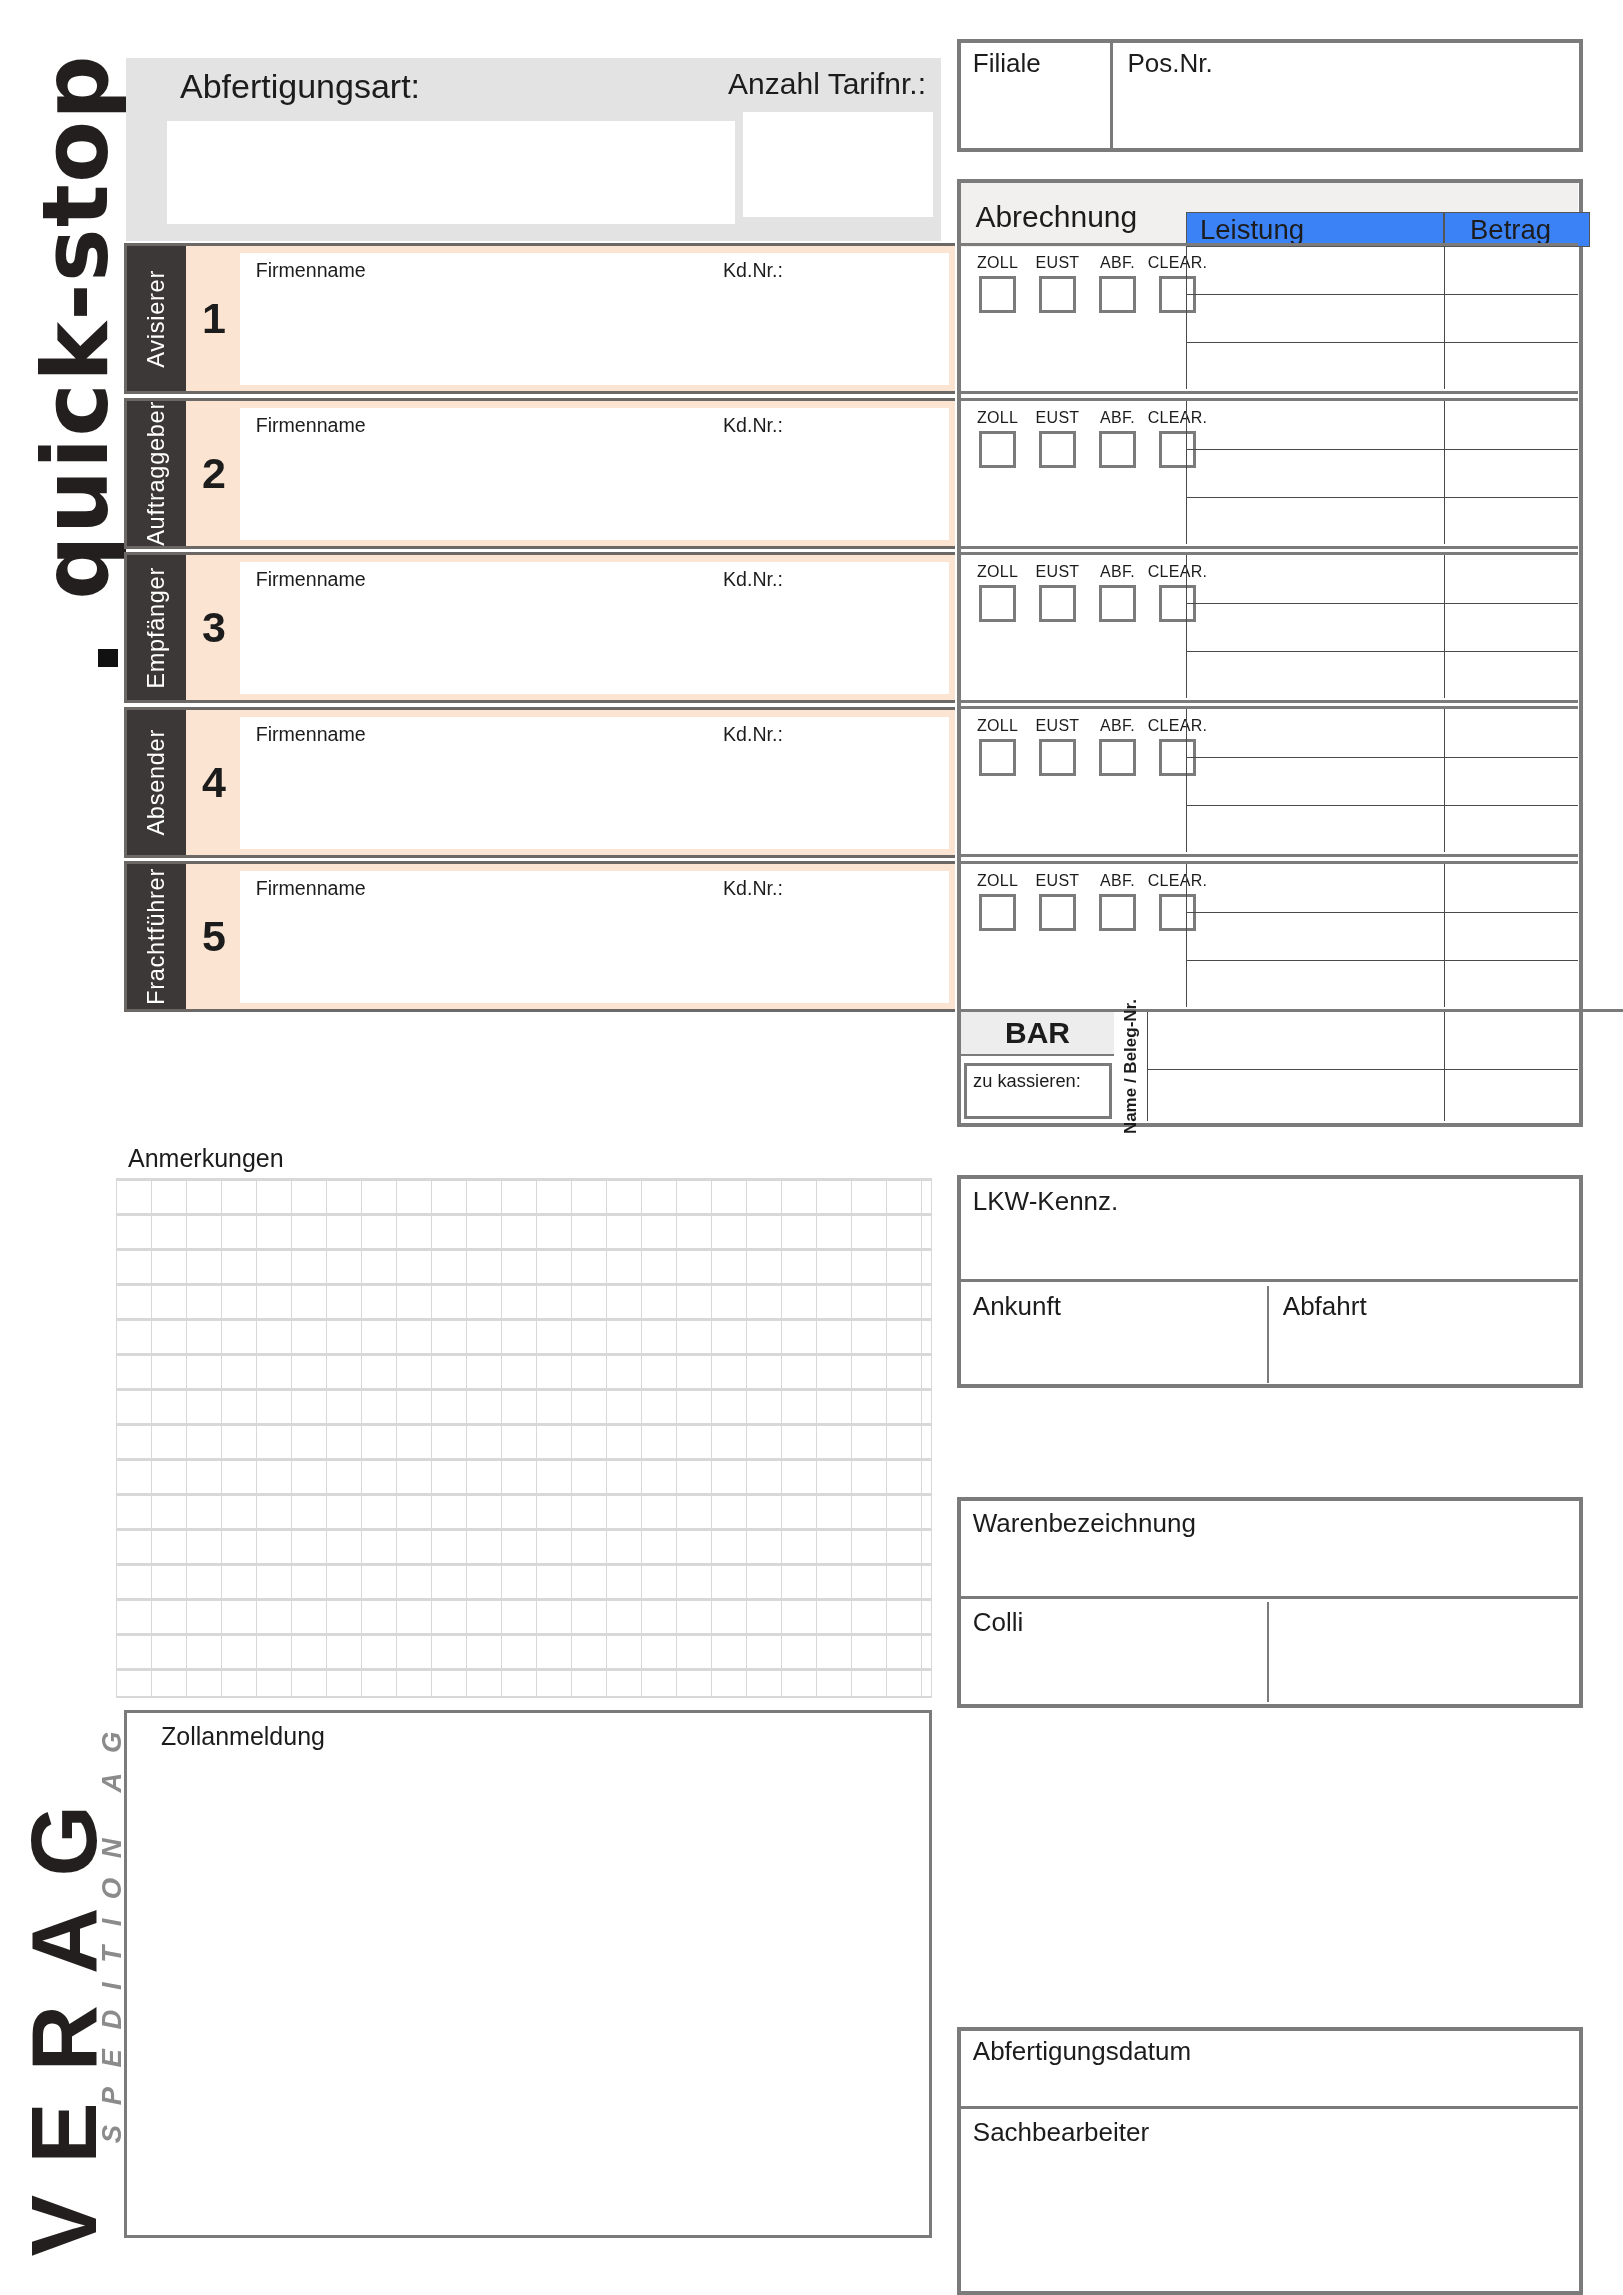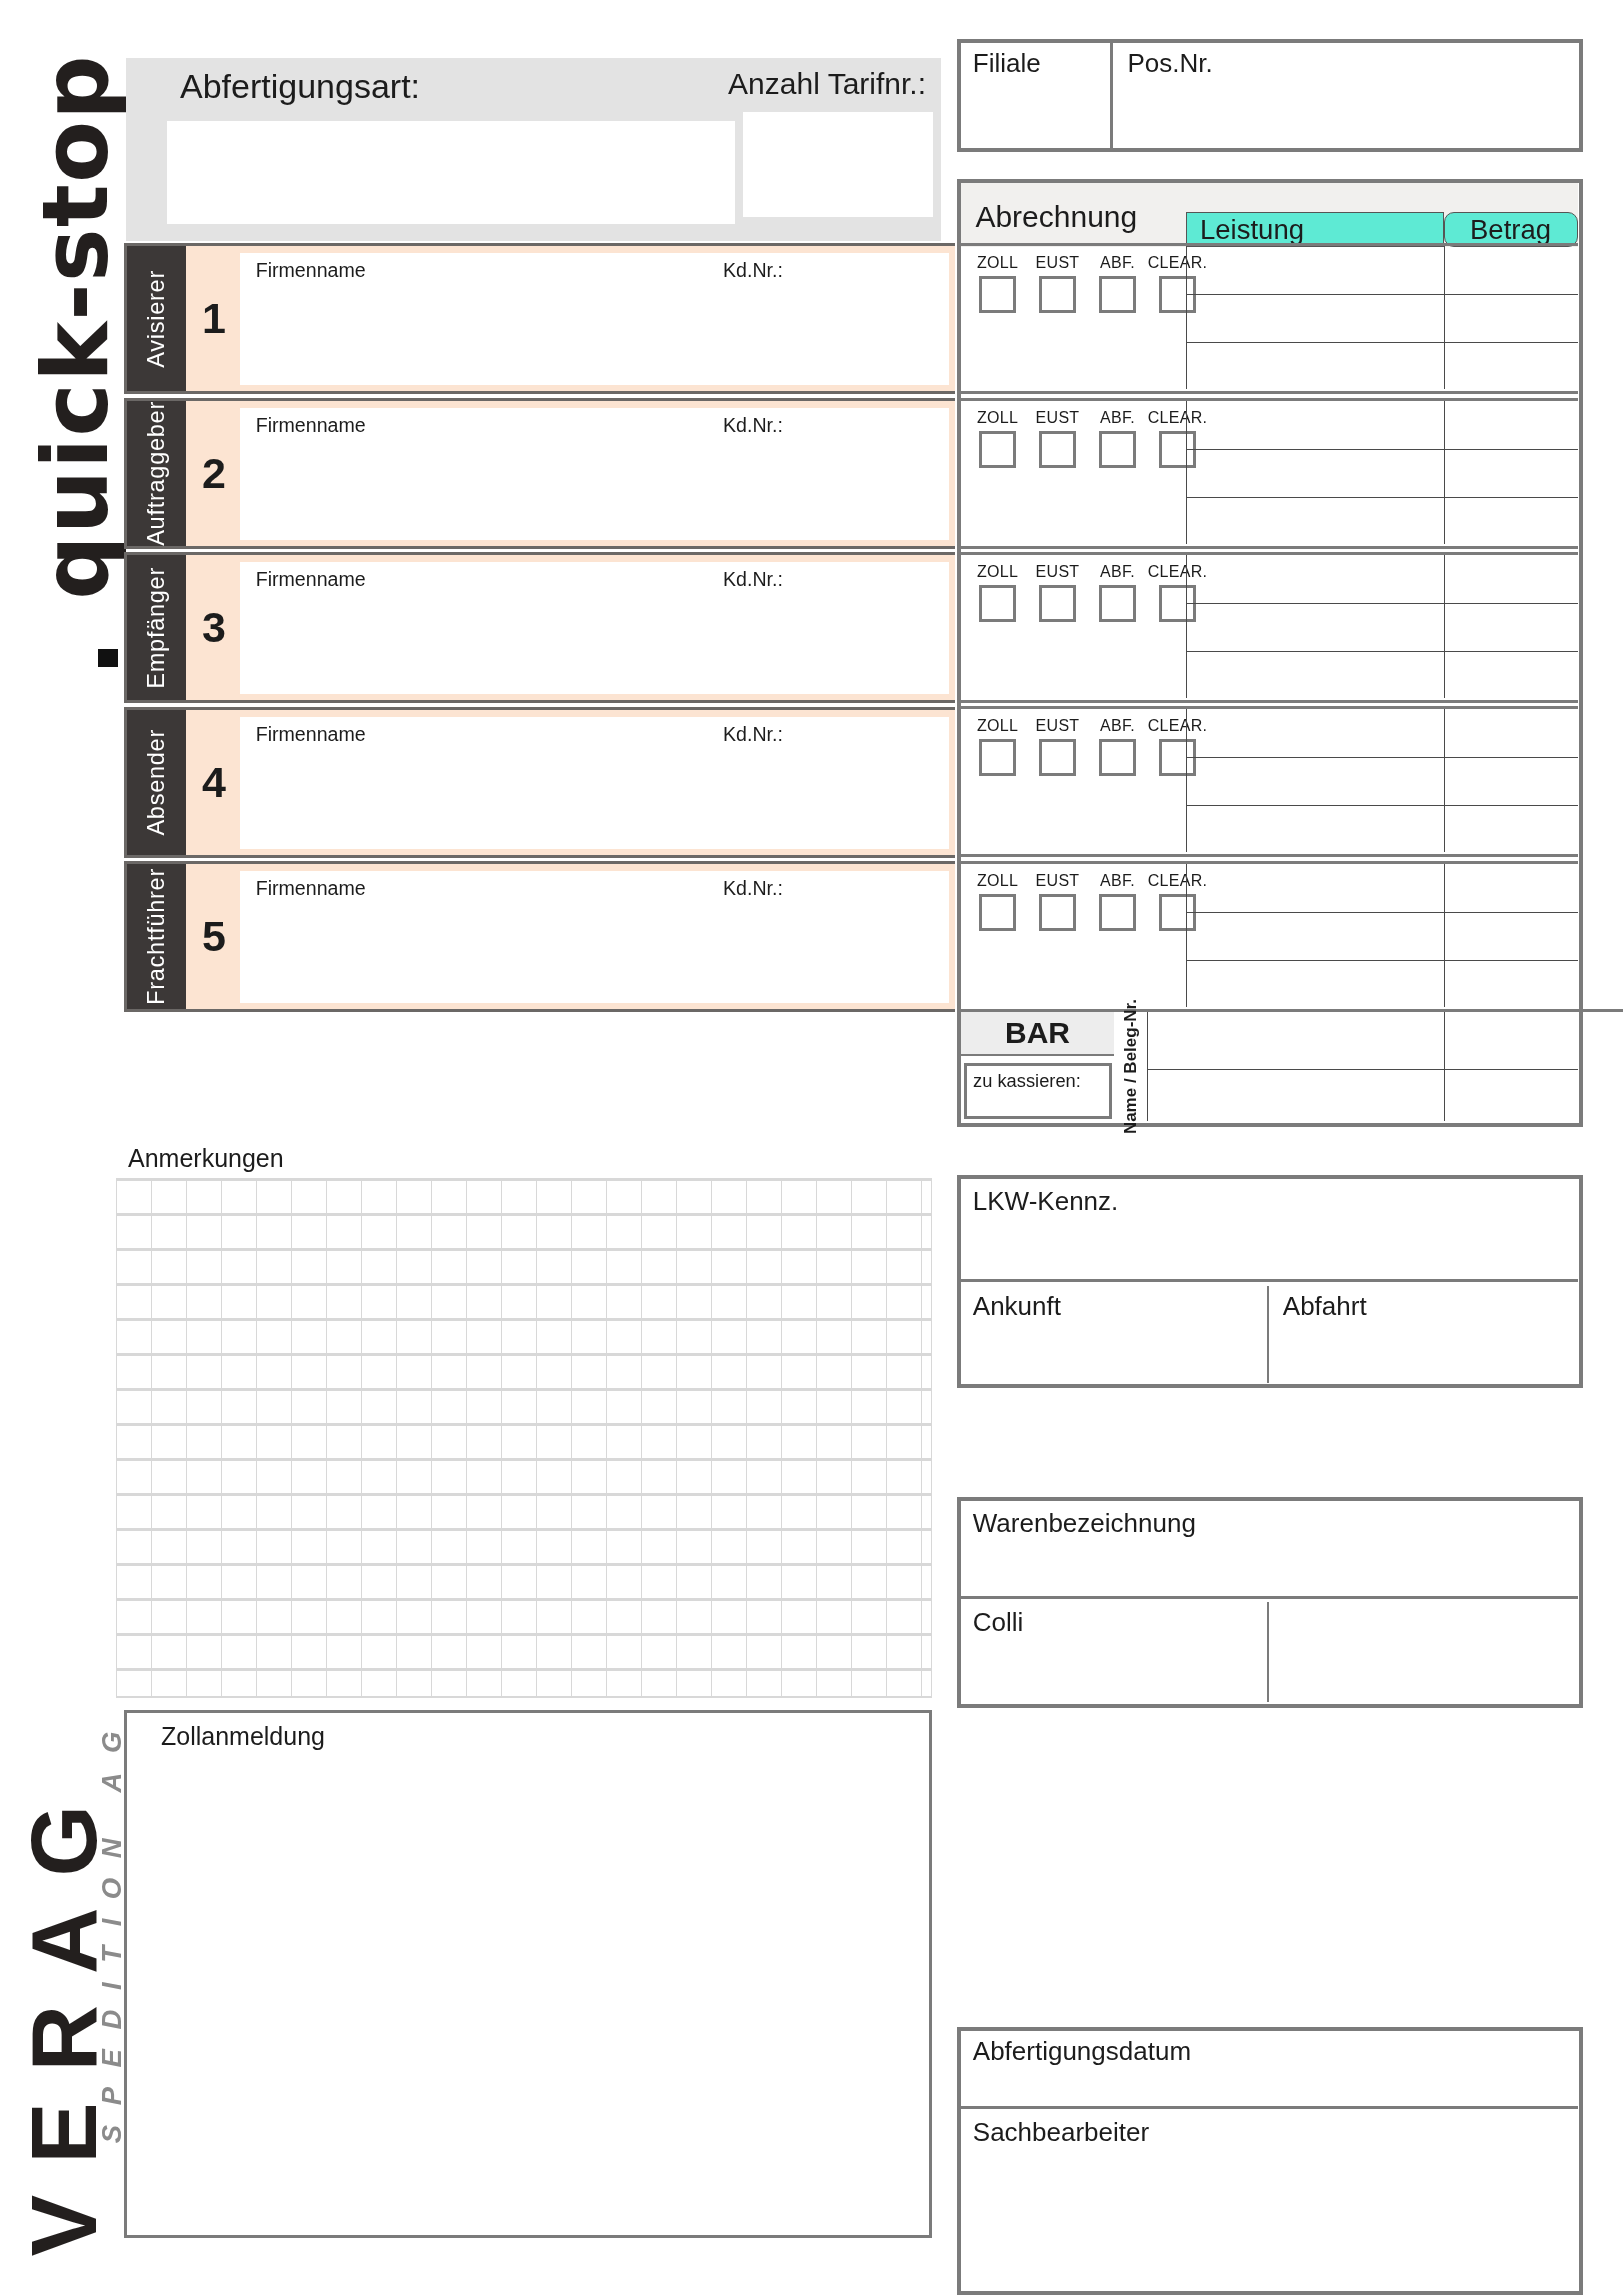--- a/index.html
+++ b/index.html
@@ -5,21 +5,21 @@
   html,body{margin:0;padding:0;background:#fff;}
   .page{position:relative;width:1623px;height:2295px;background:#ffffff;
         font-family:"Liberation Sans",sans-serif;color:#1c1c1c;overflow:hidden;}
   .abs{position:absolute;box-sizing:border-box;}
   
   .vt{writing-mode:vertical-rl;transform:rotate(180deg);line-height:1;white-space:nowrap;}
   .vbox{display:flex;align-items:center;justify-content:center;}
   .lbl{font-size:26px;}
   .box{border:4.6px solid #7b7b7b;background:#fff;}
   .thinline{background:#4a4a4a;}
-  .hdrcell{background:#5eead4;border:1.3px solid #555;display:flex;align-items:center;}
+  .hdrcell{background:#3b82f6;border:1.3px solid #555;display:flex;align-items:center;}
   .cbcol{display:flex;flex-direction:column;align-items:center;gap:4.6px;width:60px;}
   .cblabel{font-size:16px;letter-spacing:0.3px;}
   .cbbox{width:37px;height:37px;border:3.3px solid #7b7b7b;background:#fff;box-sizing:border-box;}
   .party{background:#fce4d2;border:3.9px solid #6b6866;border-right:none;}
   .darkcell{position:absolute;left:0;top:0;bottom:0;width:59px;background:#3c3837;}
   .rowlabel{color:#fff;font-size:23.6px;letter-spacing:0.7px;}
   .rownum{font-size:43px;font-weight:bold;}
   .whitefield{position:absolute;left:113px;right:6.5px;top:6.5px;bottom:6.5px;background:#fff;}
   .fieldlbl{font-size:19.6px;}
   .grid{background:
@@ -55,21 +55,21 @@
     </div>
   </div>
 
   <div class="abs box" style="left:957px;top:179px;width:626px;height:948px;background:#fff;">
 
     <div class="abs" style="left:0;top:0;width:617px;height:64px;background:#f1f0ee;">
       <div class="abs" style="left:14.4px;top:17px;font-size:30px;">Abrechnung</div>
       <div class="abs hdrcell" style="left:225px;top:29.4px;width:258px;height:35px;">
         <span class="lbl" style="margin-left:13px;font-size:27.5px;">Leistung</span>
       </div>
-      <div class="abs hdrcell" style="left:483px;top:29.4px;width:134px;height:35px;border-radius:10px;">
+      <div class="abs hdrcell" style="left:483px;top:29.4px;width:146px;height:35px;">
         <span class="lbl" style="margin-left:25px;font-size:27.5px;">Betrag</span>
       </div>
     </div>
     <div id="abrechnung-blocks">
         <div class="abs" style="left: 0px; width: 617px; height: 151px; border-top: 3.9px solid rgb(123, 123, 123); border-bottom: 3.9px solid rgb(123, 123, 123); top: 60px;">
     <div class="abs" style="left:6.5px;top:7.9px;display:flex;gap:0;">
       <div class="cbcol">
         <span class="cblabel">ZOLL</span>
         <span class="cbbox"></span>
       </div>

